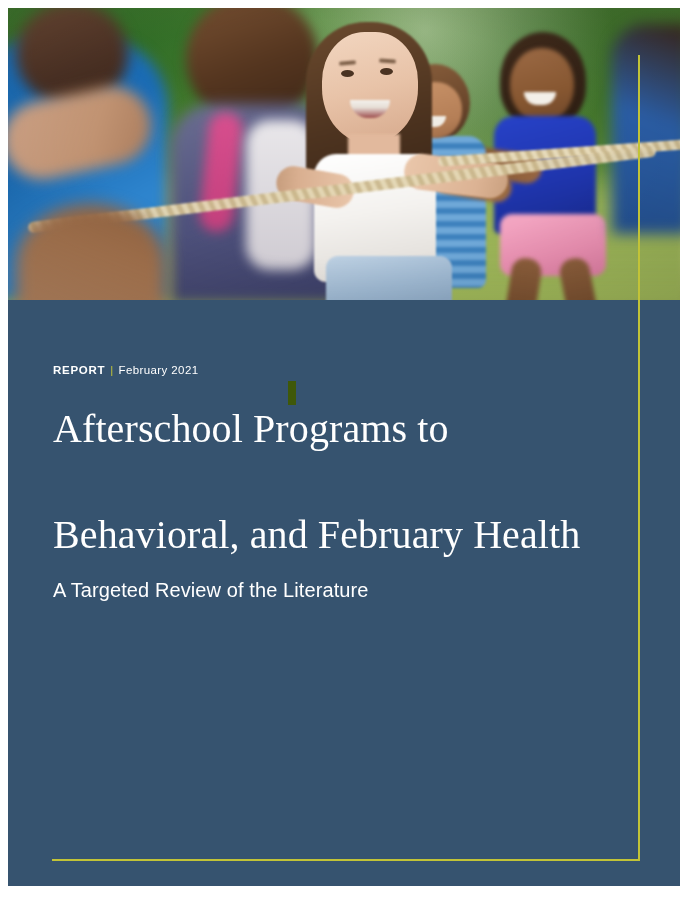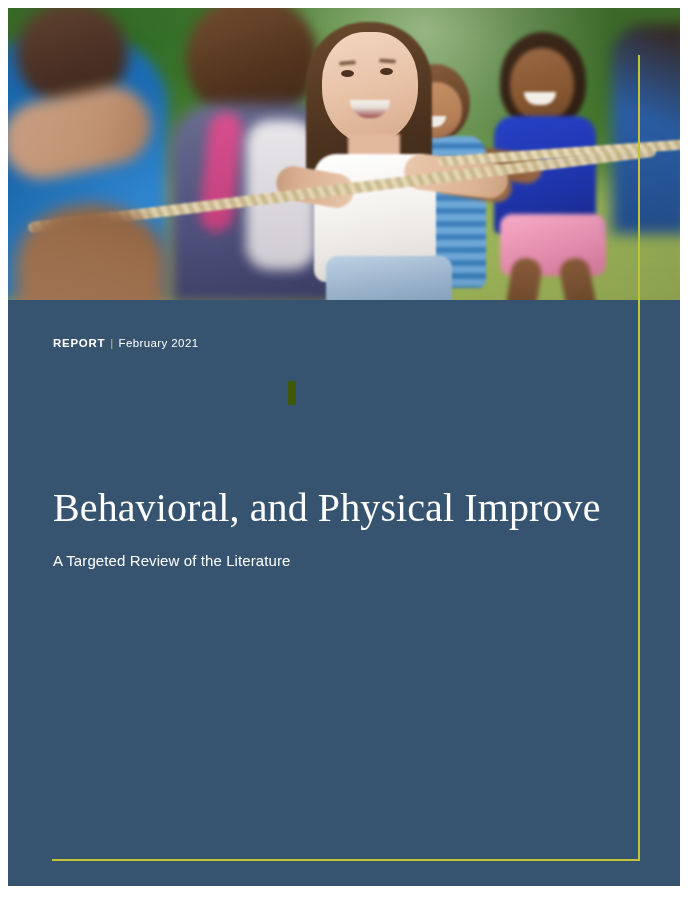--- a/index.html
+++ b/index.html
@@ -385,21 +385,21 @@
     top: 381px;
     width: 8px;
     height: 24px;
     background: #3f5809;
   }
 
   
   .content {
     position: absolute;
     left: 53px;
-    top: 337px;
+    top: 364px;
     width: 560px;
   }
   .eyebrow {
     font-family: "Liberation Sans", sans-serif;
     font-size: 11.5px;
     color: #ffffff;
     letter-spacing: 0.4px;
     white-space: nowrap;
     margin: 0 0 26px 0;
   }
@@ -419,21 +419,21 @@
     font-family: "Liberation Serif", serif;
     font-size: 40px;
     line-height: 53px;
     color: #ffffff;
     font-weight: normal;
     margin: 0;
     letter-spacing: 0.1px;
   }
   .doc-subtitle {
     font-family: "Liberation Sans", sans-serif;
-    font-size: 15px;
+    font-size: 20px;
     color: #ffffff;
     font-weight: normal;
     margin: 18px 0 0 0;
     letter-spacing: 0.1px;
   }
 </style>
 </head>
 <body>
 
 <div class="page">
@@ -494,21 +494,21 @@
   <div class="rule-horizontal"></div>
   <div class="accent-tick"></div>
 
   <div class="content">
 
     <div class="eyebrow">
       <span class="kicker">REPORT</span><span class="sep">|</span><span class="issue">February 2021</span>
     </div>
 
     <h1 class="doc-title">
+      <span>Afterschool Programs to</span><br>
       <br>
-      <br>
-      <span>Behavioral, and Physical Improve</span><br>
+      <span>Behavioral, and February Health</span><br>
     </h1>
 
     <p class="doc-subtitle">A Targeted Review of the Literature</p>
   </div>
 
 </div>
 
 </body></html>

